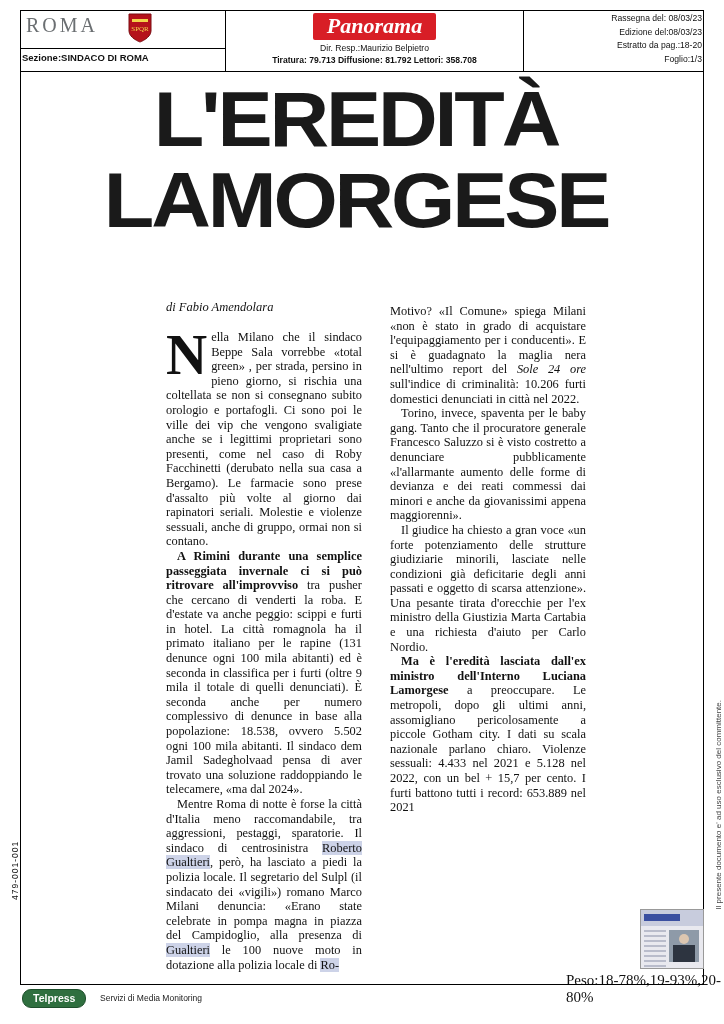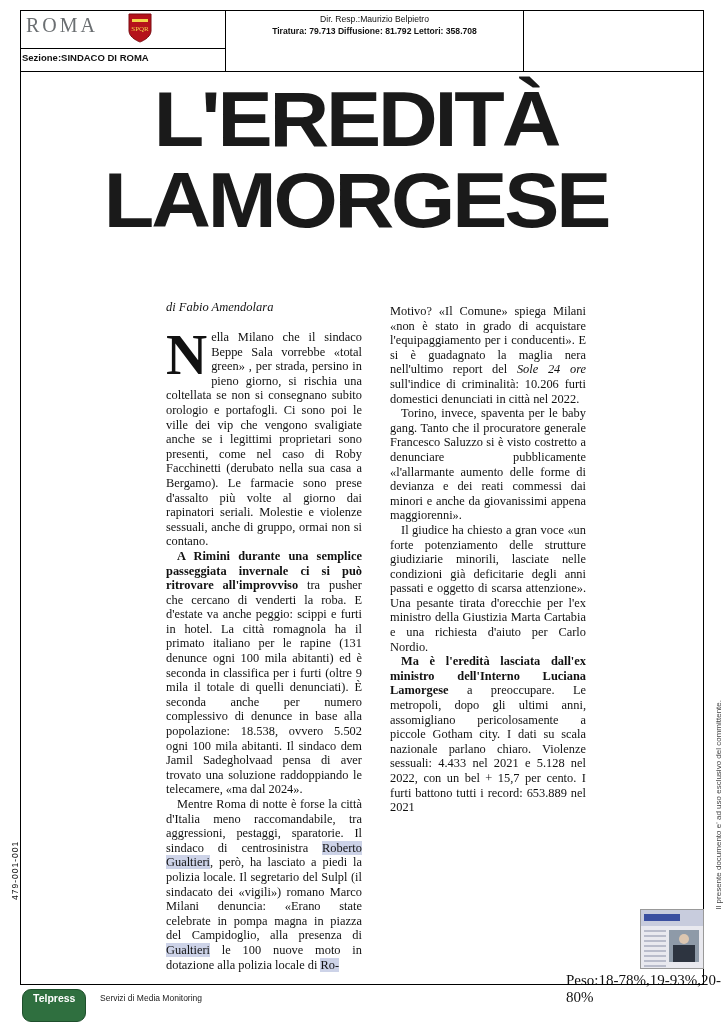--- a/index.html
+++ b/index.html
@@ -158,21 +158,21 @@
     font-size:15px;color:#111;
   }
 
   
   .footer-rule{position:absolute;left:20px;top:984px;width:684px;height:1px;background:#000;}
   .telpress{
     position:absolute;left:22px;top:989px;
     background:#2f6f3f;color:#fff;
     font-family:"Liberation Sans", sans-serif;
     font-size:10.5px;font-weight:bold;
-    padding:2px 10px 17px 10px;
+    padding:2px 10px 3px 10px;
     border-radius:9px;
     border:1px solid #1e4f2c;
   }
   .telpress-sub{
     position:absolute;left:100px;top:993px;
     font-family:"Liberation Sans", sans-serif;
     font-size:8.5px;color:#222;
   }
   
   .vrule-left{position:absolute;left:20px;top:10px;width:1px;height:975px;background:#000;}
@@ -197,24 +197,31 @@
 
     <svg class="roma-shield" viewBox="0 0 24 30">
       <path d="M1 1 H23 V18 C23 25 12 29 12 29 C12 29 1 25 1 18 Z" fill="#b5121b" stroke="#7a0c12" stroke-width="1"></path>
       <path d="M4 6 H20 V9 H4 Z" fill="#f3d34a"></path>
       <text x="12" y="18" font-size="7" fill="#f3d34a" text-anchor="middle" font-family="Liberation Serif, serif">SPQR</text>
     </svg>
 
     <div class="sezione">Sezione:SINDACO DI ROMA</div>
 
     <div class="panorama-wrap">
+      <div class="panorama-logo">Panorama</div>
       <div class="panorama-sub">Dir. Resp.:Maurizio Belpietro</div>
       <div class="panorama-sub2">Tiratura: 79.713 Diffusione: 81.792 Lettori: 358.708</div>
     </div>
 
+    <div class="rassegna">
+      <div>Rassegna del: 08/03/23</div>
+      <div>Edizione del:08/03/23</div>
+      <div>Estratto da pag.:18-20</div>
+      <div>Foglio:1/3</div>
+    </div>
   </div>
 
   <div class="title">
     <span class="l1">L'EREDITÀ</span>
     <span class="l2">LAMORGESE</span>
   </div>
 
   <div class="byline">di Fabio Amendolara</div>
 
   <div class="col colA">

